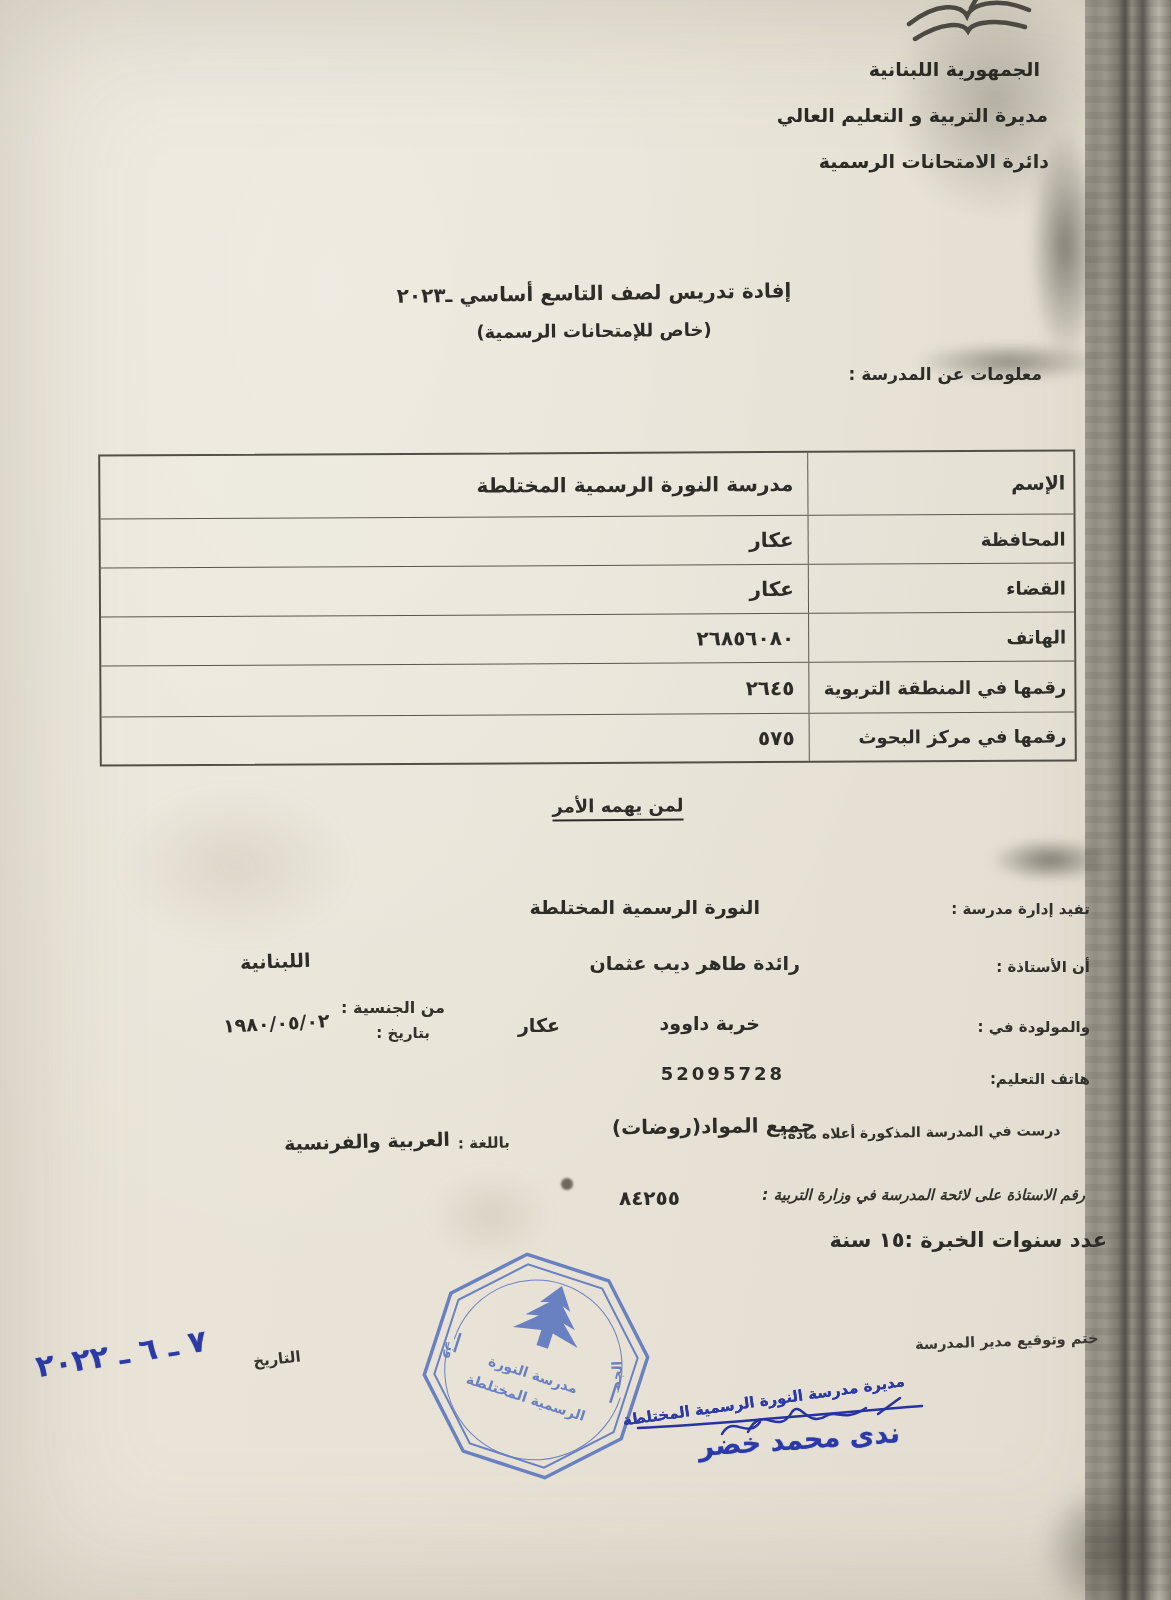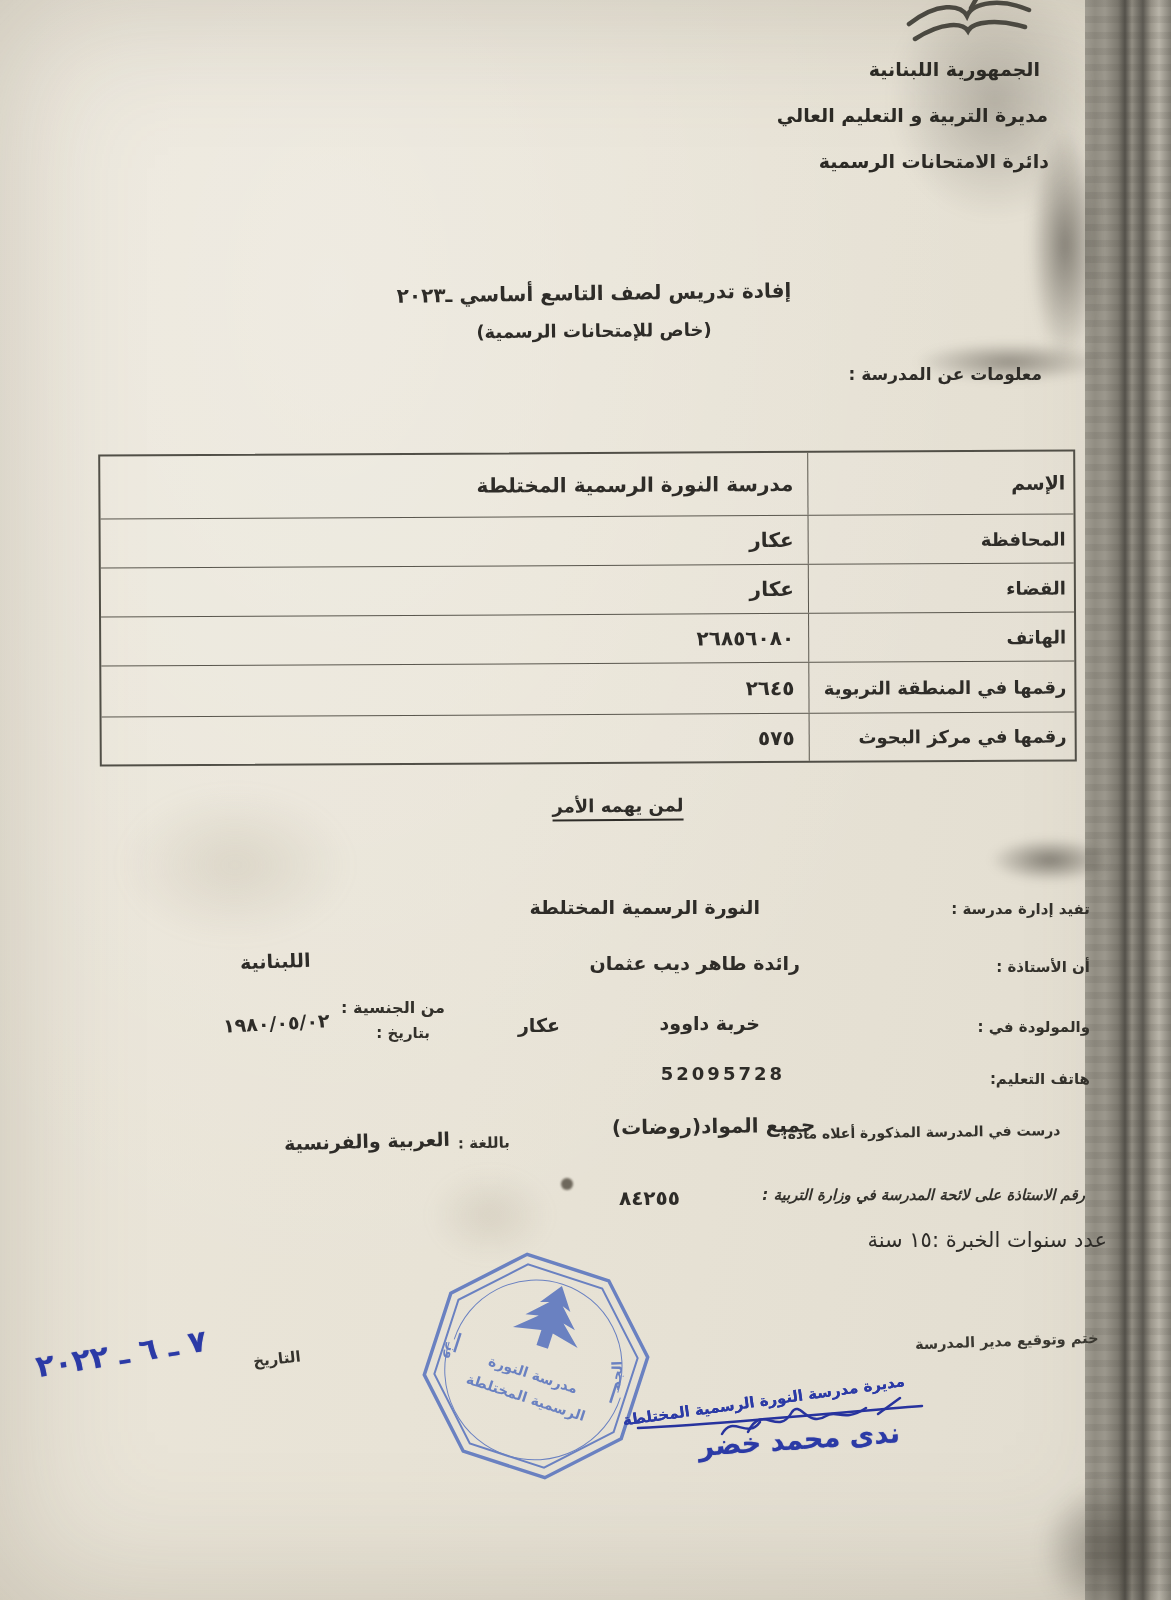--- a/index.html
+++ b/index.html
@@ -162,21 +162,21 @@
   <div class="abs" style="top:0;right:0;width:100%;height:0;">
     <div class="abs lbl-sm" style="top:1124px;right:111px;transform:rotate(-0.8deg);">درست في المدرسة المذكورة أعلاه مادة:</div>
     <div class="abs" style="top:1114px;right:356px;font-size:20px;font-weight:bold;transform:rotate(-0.8deg);">جميع المواد(روضات)</div>
     <div class="abs lbl" style="top:1134px;right:661px;transform:rotate(-1.2deg);">باللغة :</div>
     <div class="abs val" style="top:1130px;right:721px;transform:rotate(-1.5deg);">العربية والفرنسية</div>
   </div>
 
   <div class="abs lbl" style="top:1186px;right:86px;font-style:italic;">رقم الاستاذة على لائحة المدرسة في وزارة التربية :</div>
   <div class="abs" style="top:1178px;right:491px;font-size:20px;font-weight:bold;letter-spacing:5px;margin-top:8px;">٨٤٢٥٥</div>
 
-  <div class="abs" style="top:1228px;right:64px;font-size:21px;font-weight:normal;">عدد سنوات الخبرة :١٥ سنة</div>
+  <div class="abs" style="top:1228px;right:64px;font-size:21px;font-weight:bold;">عدد سنوات الخبرة :١٥ سنة</div>
 
   <div class="abs" style="top:1333px;right:73px;font-size:14.5px;font-weight:bold;transform:rotate(-2deg);color:#3a3831;">ختم وتوقيع مدير المدرسة</div>
 
   <div class="stamp-wrap">
     <svg width="240" height="244" viewBox="0 0 240 240">
       <g transform="rotate(18 120 120)" stroke="#4f6cbd" fill="none">
         <polygon points="223.5,162.9 162.9,223.5 77.1,223.5 16.5,162.9 16.5,77.1 77.1,16.5 162.9,16.5 223.5,77.1" stroke-width="3.5"></polygon>
         <polygon points="214.2,159 159,214.2 81,214.2 25.8,159 25.8,81 81,25.8 159,25.8 214.2,81" stroke-width="2"></polygon>
         <line x1="38" y1="112" x2="38" y2="132" stroke-width="2.5"></line>
         <line x1="202" y1="112" x2="202" y2="132" stroke-width="2.5"></line>

